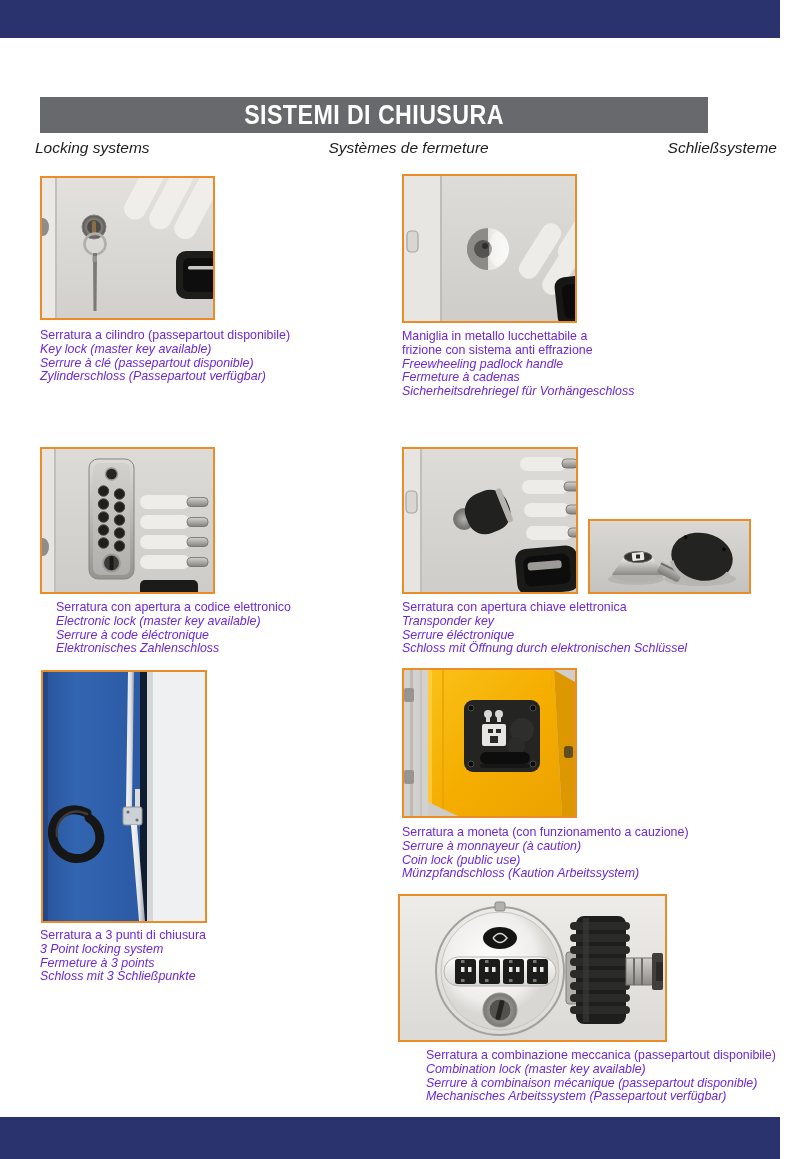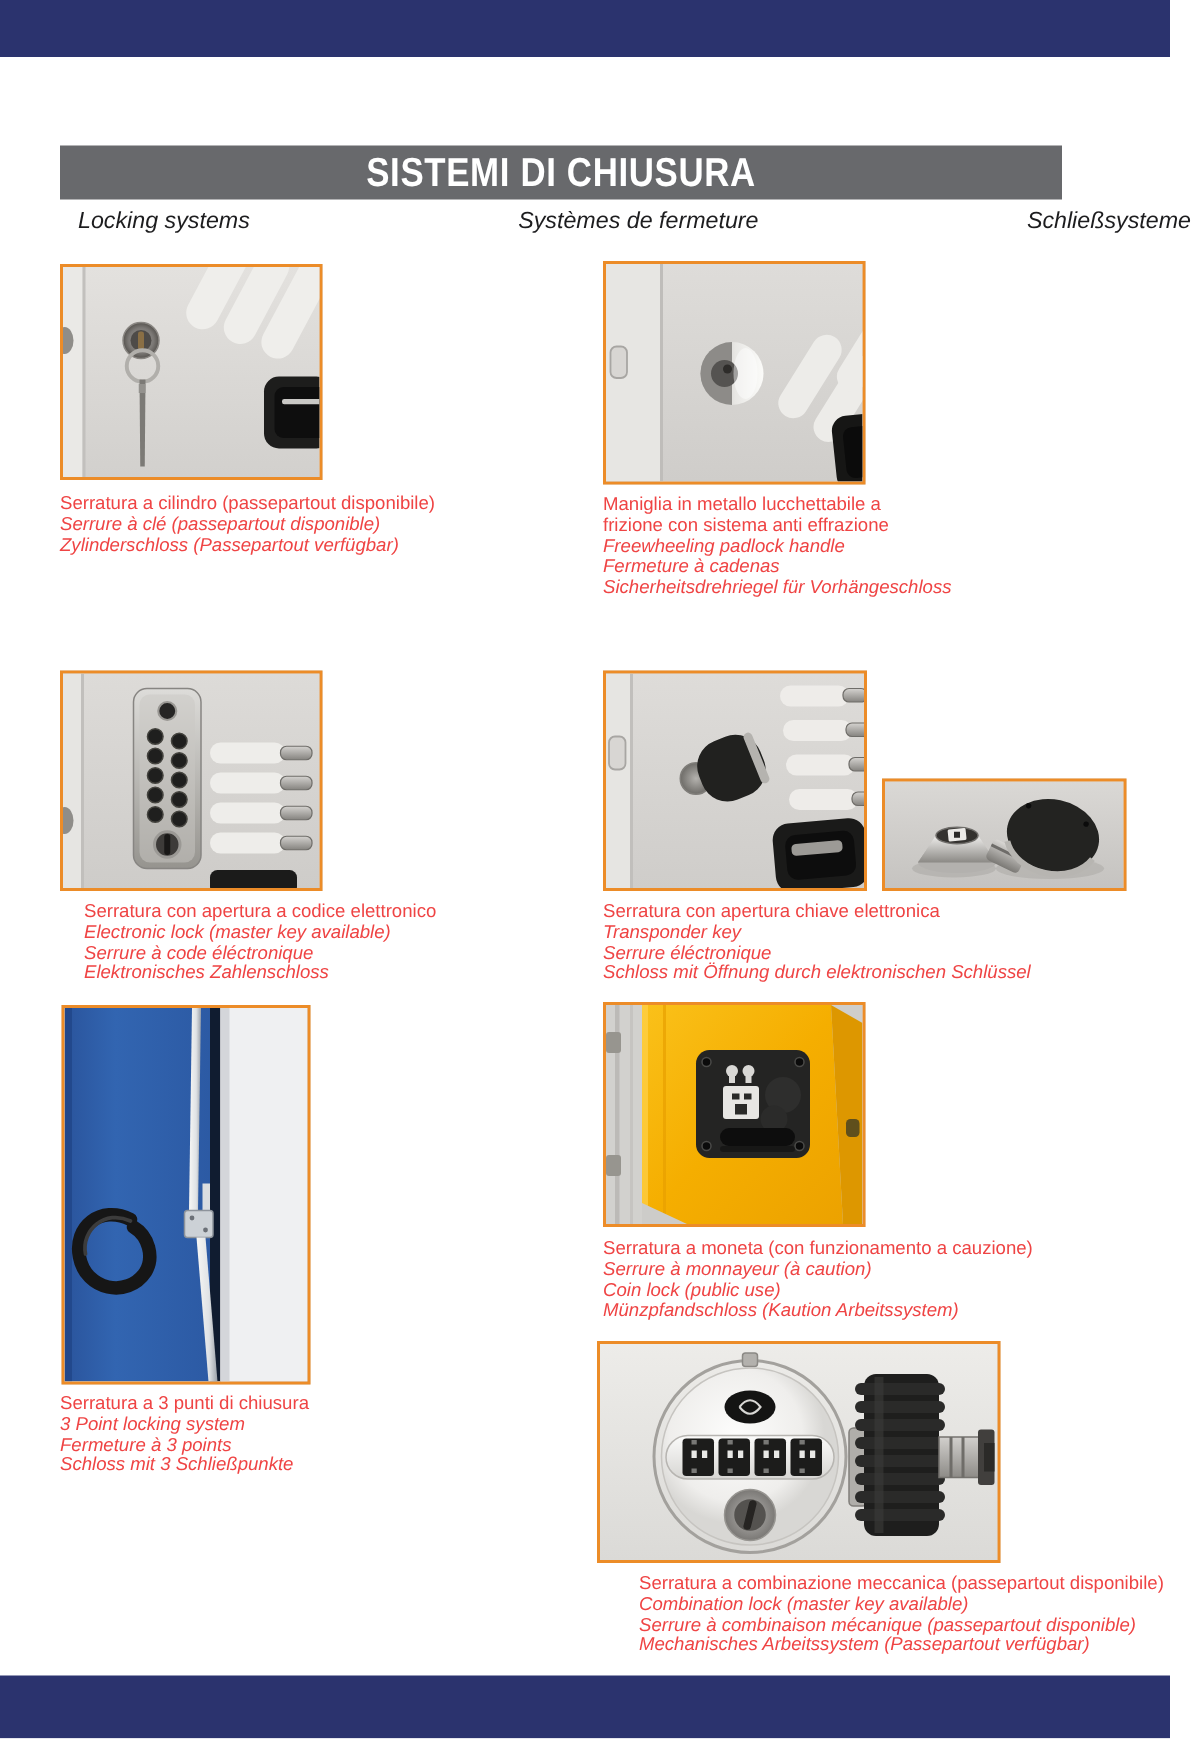--- a/index.html
+++ b/index.html
@@ -13,29 +13,29 @@
   .bar-bottom { top:1117px; height:42px; }
   .title-bar {
     position:absolute; left:40px; top:97px; width:668px; height:36px;
     background:#68696c; display:flex; align-items:center; justify-content:center;
   }
   .title-bar .title {
     color:#ffffff; font-weight:700; font-size:27px; letter-spacing:0.5px;
     transform:scaleX(0.86); white-space:nowrap;
   }
   .subtitles {
-    position:absolute; left:52px; top:139px; width:742px;
+    position:absolute; left:35px; top:139px; width:742px;
     display:flex; justify-content:space-between; align-items:center;
     font-style:italic; font-size:15.5px; color:#1d1d1f;
   }
   .photo {
     position:absolute; border:2px solid #ec8c28; overflow:hidden; background:#dcdad7;
   }
   .photo svg { display:block; }
-  .caption { position:absolute; font-size:12.4px; line-height:13.8px; color:#ef4444; }
+  .caption { position:absolute; font-size:12.4px; line-height:13.8px; color:#6d28d9; }
   .caption .ital { font-style:italic; }
   .f1 { left:40px;  top:176px; width:175px; height:144px; }
   .f2 { left:402px; top:174px; width:175px; height:149px; }
   .f3 { left:40px;  top:447px; width:175px; height:147px; }
   .f4 { left:402px; top:447px; width:176px; height:147px; }
   .f4b{ left:588px; top:519px; width:163px; height:75px; }
   .f5 { left:41px;  top:670px; width:166px; height:253px; }
   .f6 { left:402px; top:668px; width:175px; height:150px; }
   .f7 { left:398px; top:894px; width:269px; height:148px; }
   .c1 { left:40px;  top:329px; width:360px; }
@@ -416,20 +416,21 @@
       <rect x="226" y="62" width="28" height="27" fill="url(#g7shaft)" stroke="#75736f"></rect>
       <rect x="233" y="62" width="2" height="27" fill="#6f6d69"></rect>
       <rect x="241" y="62" width="2" height="27" fill="#6f6d69"></rect>
       <rect x="252" y="57" width="11" height="37" rx="2" fill="#413f3d"></rect>
       <rect x="256" y="66" width="7" height="19" fill="#2b2a28"></rect>
     </svg>
   </figure>
 
   <div class="caption c1">
     <div class="reg">Serratura a cilindro (passepartout disponibile)</div>
+    <div class="ital">Key lock (master key available)</div>
     <div class="ital">Serrure à clé (passepartout disponible)</div>
     <div class="ital">Zylinderschloss (Passepartout verfügbar)</div>
   </div>
 
   <div class="caption c2">
     <div class="reg">Maniglia in metallo lucchettabile a</div>
     <div class="reg">frizione con sistema anti effrazione</div>
     <div class="ital">Freewheeling padlock handle</div>
     <div class="ital">Fermeture à cadenas</div>
     <div class="ital">Sicherheitsdrehriegel für Vorhängeschloss</div>

